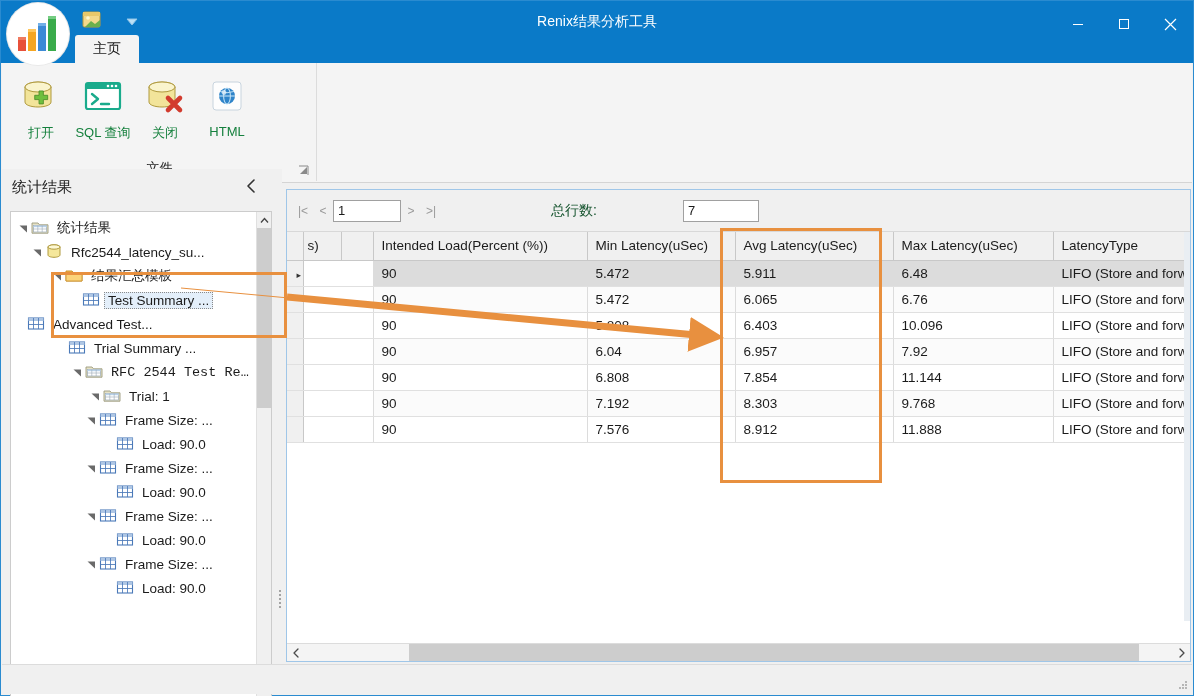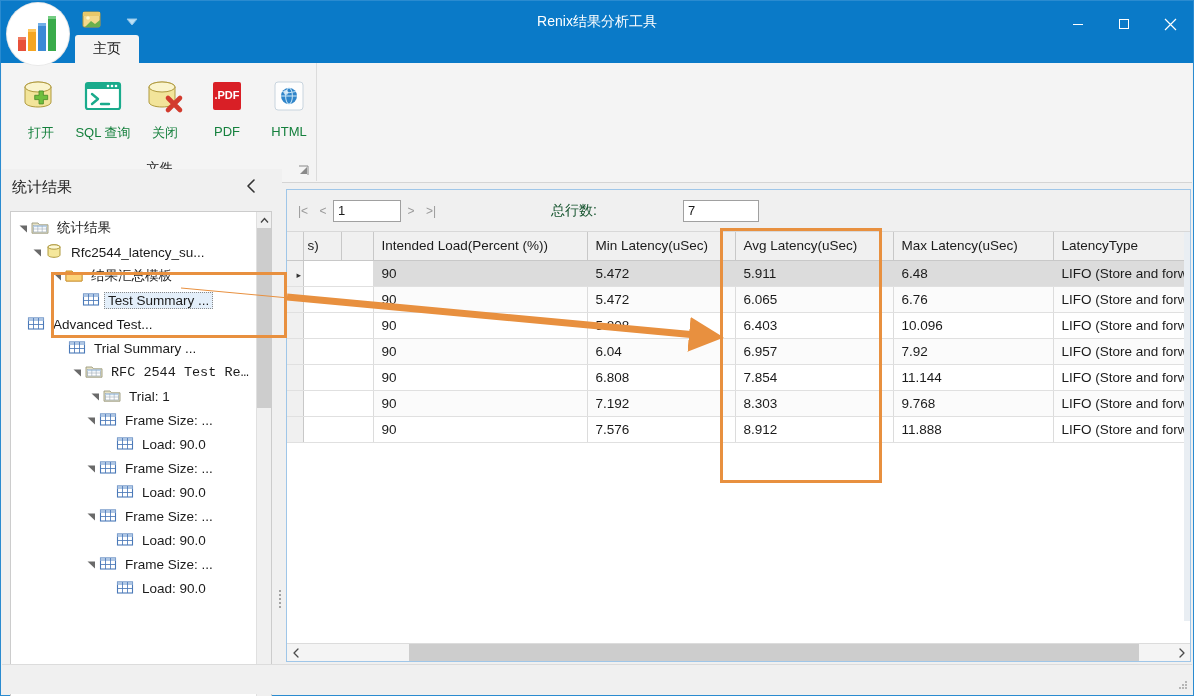--- a/index.html
+++ b/index.html
@@ -364,29 +364,20 @@
             <svg width="42" height="42" viewBox="0 0 42 42">
               <ellipse cx="18" cy="11" rx="13" ry="5" fill="#f6edb8" stroke="#b09a3e" stroke-width="1"></ellipse>
               <path d="M5 11 V26 C5 29 11 31 18 31 C25 31 31 29 31 26 V11" fill="#f2e49a" stroke="#b09a3e" stroke-width="1"></path>
               <ellipse cx="18" cy="11" rx="13" ry="5" fill="#faf4cd" stroke="#b09a3e" stroke-width="1"></ellipse>
               <path d="M24 22 L36 34 M36 22 L24 34" stroke="#d23b2e" stroke-width="4.6" stroke-linecap="round"></path>
             </svg>
           </span>
           <span class="lbl">关闭</span>
         </div>
 
-        <div class="rbtn">
-          <span class="ico">
-            <svg width="42" height="42" viewBox="0 0 42 42">
-              <rect x="7" y="6" width="28" height="28" rx="2" fill="#d91f26"></rect>
-              <text x="21" y="23" font-family="Liberation Sans, sans-serif" font-size="11" font-weight="bold" fill="#ffffff" text-anchor="middle">.PDF</text>
-            </svg>
-          </span>
-          <span class="lbl">PDF</span>
-        </div>
 
         <div class="rbtn">
           <span class="ico">
             <svg width="42" height="42" viewBox="0 0 42 42">
               <rect x="7" y="6" width="28" height="28" rx="3" fill="#fdfdfd" stroke="#c8d4de" stroke-width="1"></rect>
               <circle cx="21" cy="20" r="8" fill="#2f84c9"></circle>
               <ellipse cx="21" cy="20" rx="3.4" ry="8" fill="none" stroke="#bfe0f5" stroke-width="1.1"></ellipse>
               <path d="M13 20 H29" stroke="#bfe0f5" stroke-width="1.1"></path>
               <path d="M14 15.5 Q21 18 28 15.5" fill="none" stroke="#bfe0f5" stroke-width="1"></path>
               <circle cx="18" cy="16.5" r="2.4" fill="#e8f3fb" opacity="0.75"></circle>

